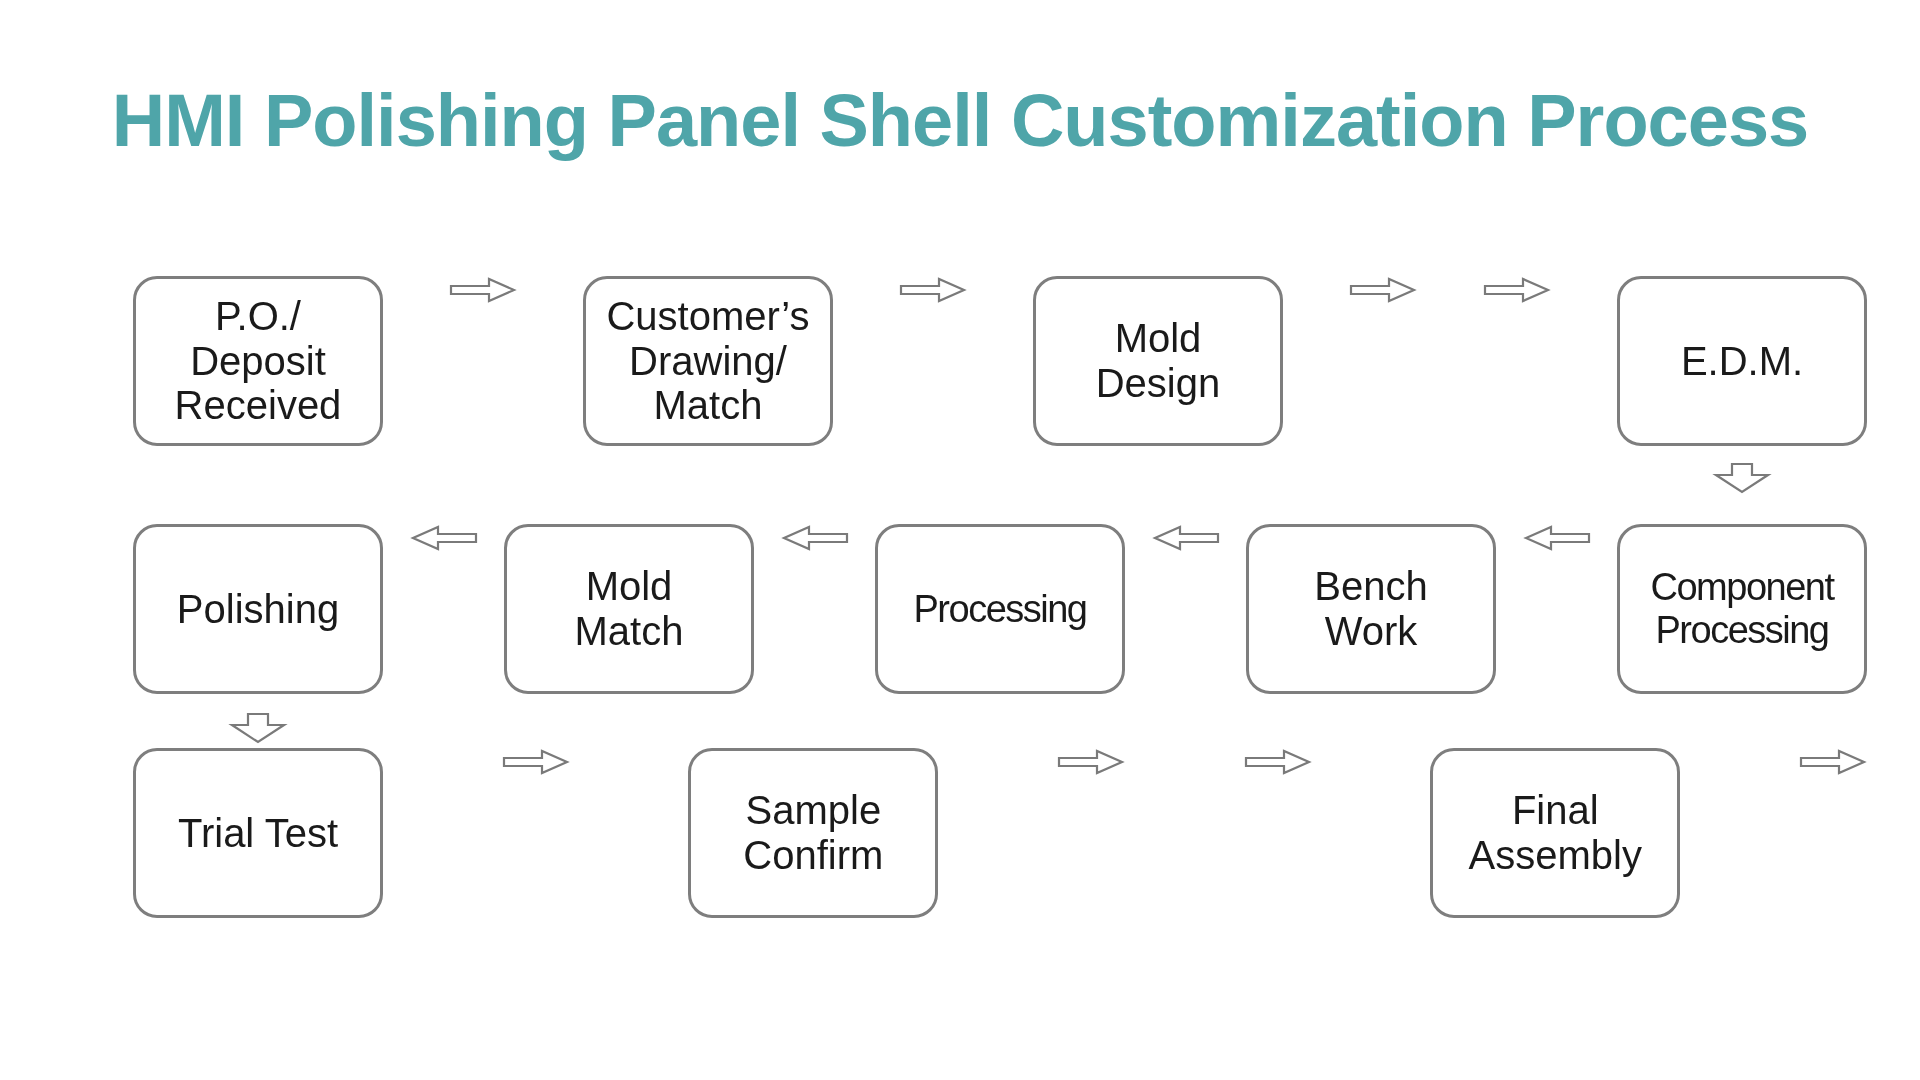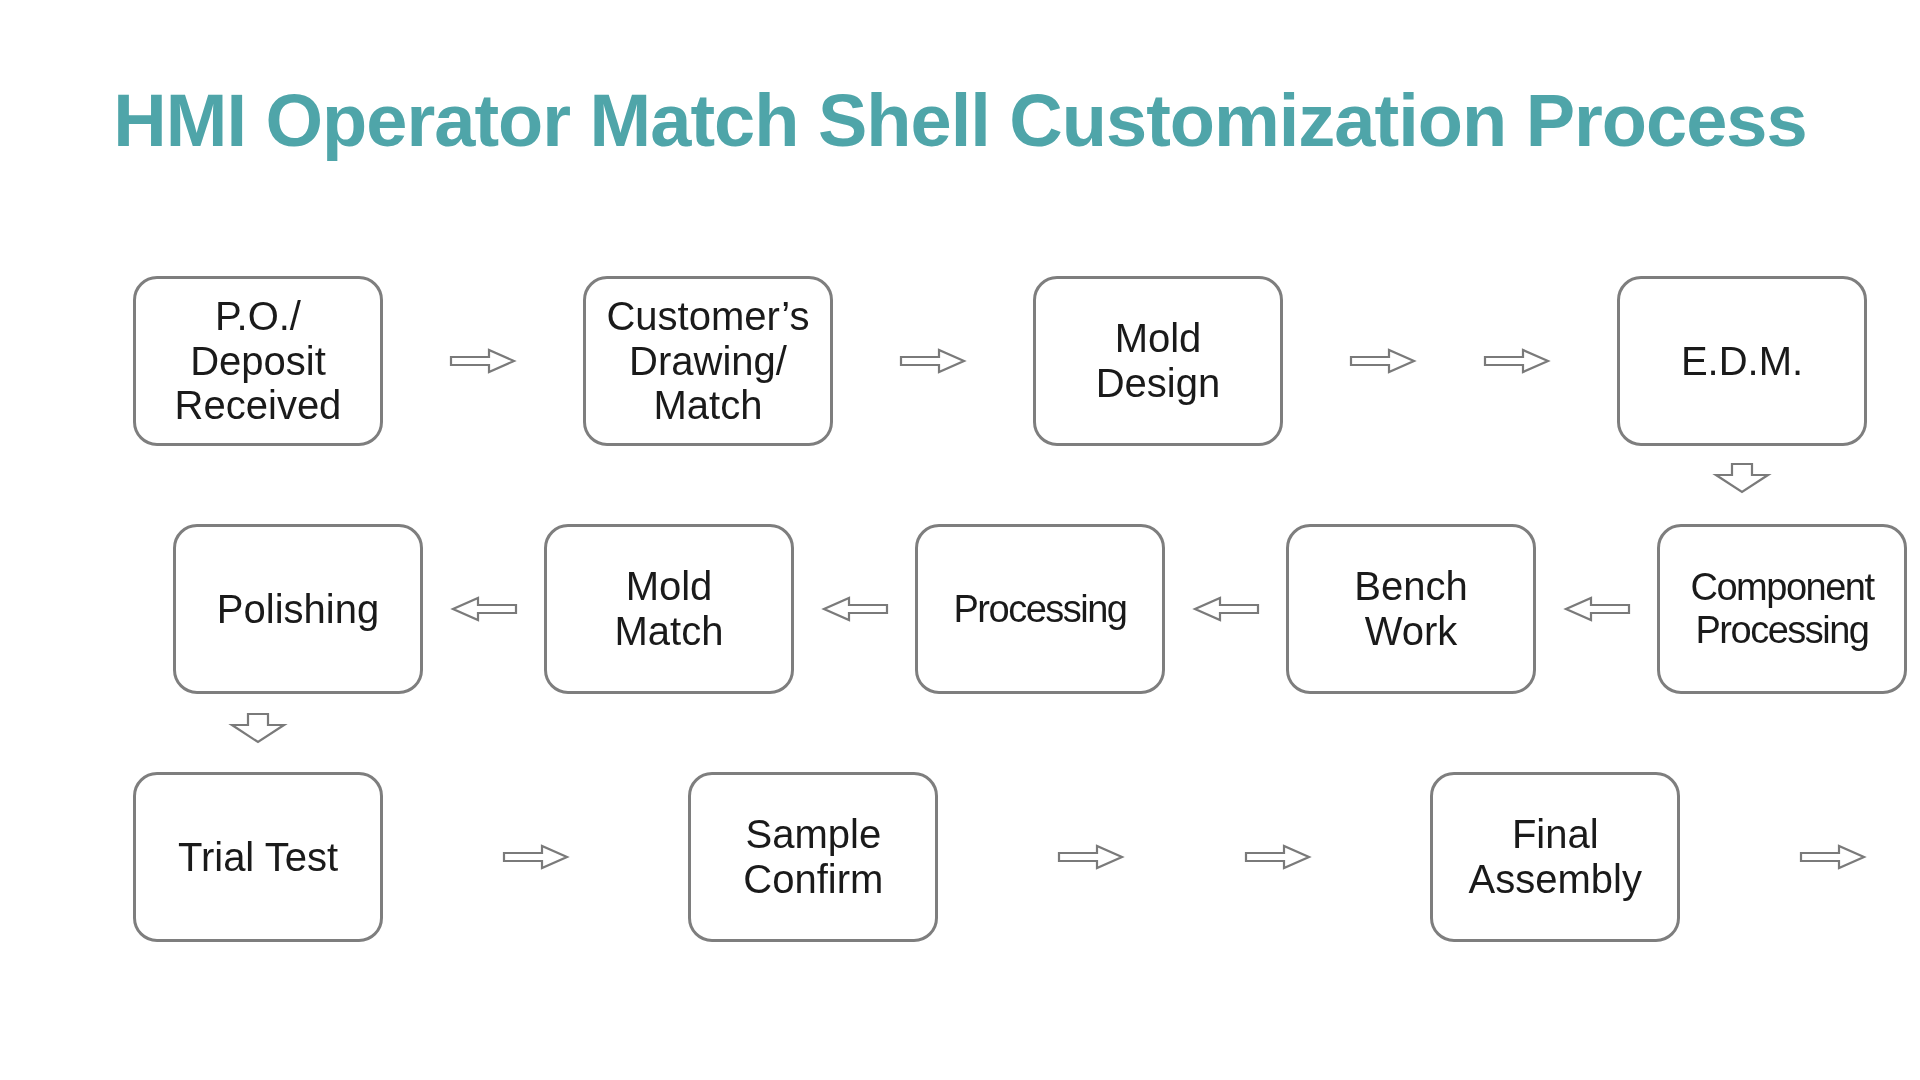--- a/index.html
+++ b/index.html
@@ -19,25 +19,24 @@
     color: #4FA5A9;
     white-space: nowrap;
   }
   .flow-row {
     position: absolute;
     left: 133px;
     width: 1734px;
     height: 170px;
     display: flex;
     justify-content: space-between;
-    align-items: center;
   }
   #flow-row-1 { top: 276px; }
-  #flow-row-2 { top: 524px; margin-left: 40px; }
-  #flow-row-3 { top: 772px; }
+  #flow-row-2 { top: 524px; }
+  #flow-row-3 { top: 748px; }
   .flow-step {
     box-sizing: border-box;
     width: 250px;
     height: 170px;
     background: #ffffff;
     border: 3px solid #7e7e7e;
     border-radius: 24px;
     display: flex;
     align-items: center;
     justify-content: center;
@@ -57,21 +56,21 @@
   .down-arrow {
     position: absolute;
     width: 64px; height: 32px;
   }
   #down-connector-1 { left: 1710px; top: 462px; }
   #down-connector-2 { left: 226px;  top: 712px; }
 </style>
 </head>
 <body>
 
-<div class="page-title">HMI Operator Match Shell Customization Process</div>
+<div class="page-title">HMI Polishing Panel Shell Customization Process</div>
 
 <div class="flow-row" id="flow-row-1">
   <div class="flow-step">
     <span class="flow-step-label">P.O./
 Deposit
 Received</span>
   </div>
   <svg class="h-arrow" viewBox="0 0 68 28">
     <polygon points="2,10 40,10 40,3 65,14 40,25 40,18 2,18" fill="#ffffff" stroke="#7a7a7a" stroke-width="2.2"></polygon>
   </svg>

